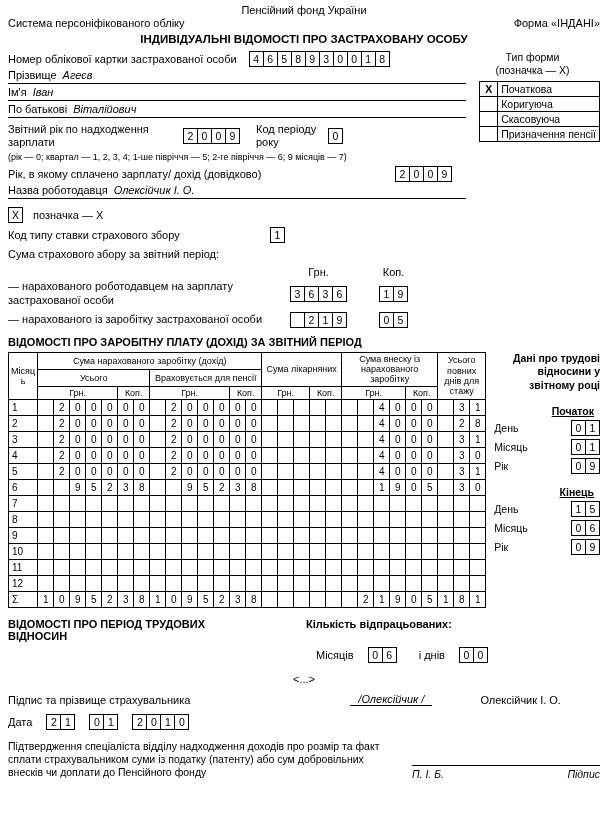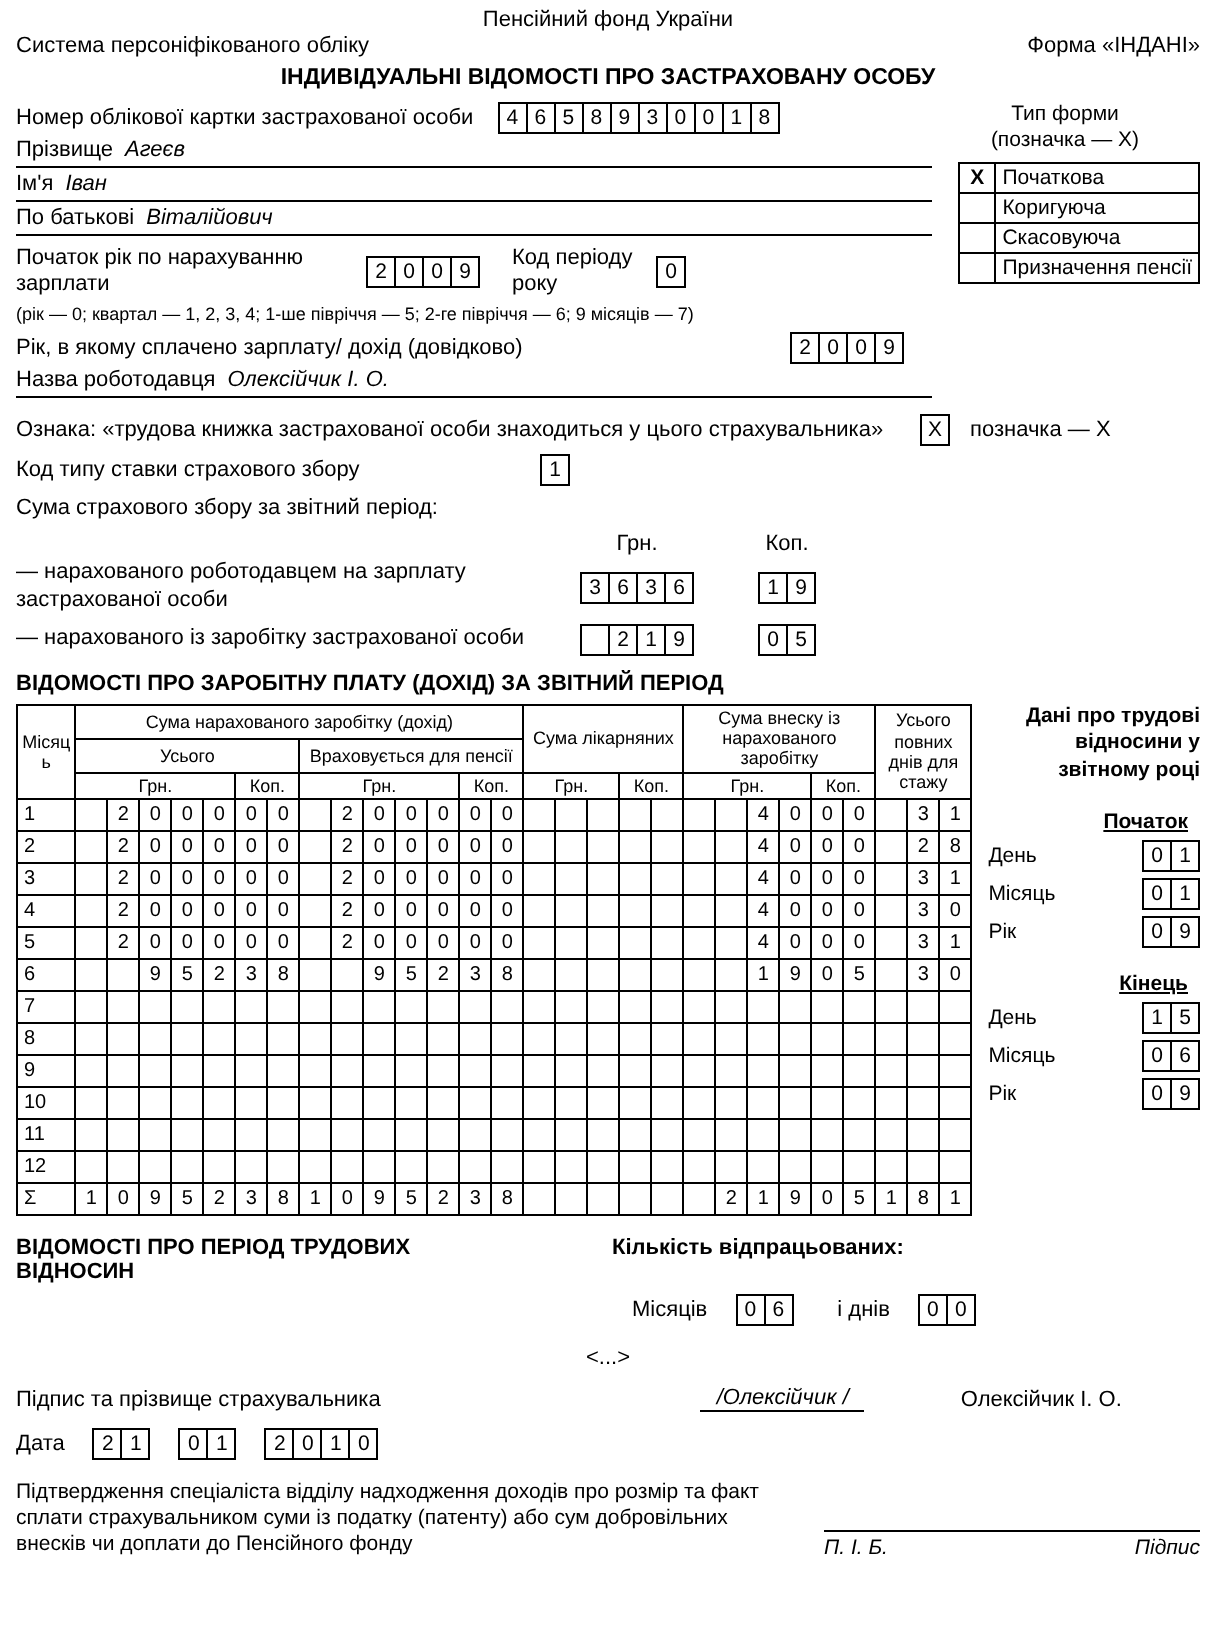--- a/index.html
+++ b/index.html
@@ -147,21 +147,21 @@
         <span>Ім'я</span>
         <span class="val">Іван</span>
       </div>
       <div class="ulrow">
         <span>По батькові</span>
         <span class="val">Віталійович</span>
       </div>
 
       <div class="frow" style="margin-top:5px">
         <div class="two-line" style="width:175px">
-          <div>Початок рік по нарахуванню</div>
+          <div>Звітний рік по надходження</div>
           <div>зарплати</div>
         </div>
         <span class="boxes">
             <span class="cell">2</span>
             <span class="cell">0</span>
             <span class="cell">0</span>
             <span class="cell">9</span>
           </span>
         <div class="two-line" style="margin-left:16px; width:72px">
           <div>Код періоду</div>
@@ -184,21 +184,20 @@
       </div>
 
       <div class="ulrow">
         <span>Назва роботодавця</span>
         <span class="val">Олексійчик І. О.</span>
       </div>
     </div>
   </div>
 
   <div class="frow" style="margin-top:8px">
-    <span style="width:452px">Ознака: «трудова книжка застрахованої особи знаходиться у цього страхувальника»</span>
     <span class="boxes">
         <span class="cell">X</span>
       </span>
     <span style="margin-left:10px">позначка — X</span>
   </div>
 
   <div class="frow" style="margin-top:4px">
     <span style="width:262px">Код типу ставки страхового збору</span>
     <span class="boxes">
         <span class="cell">1</span>

